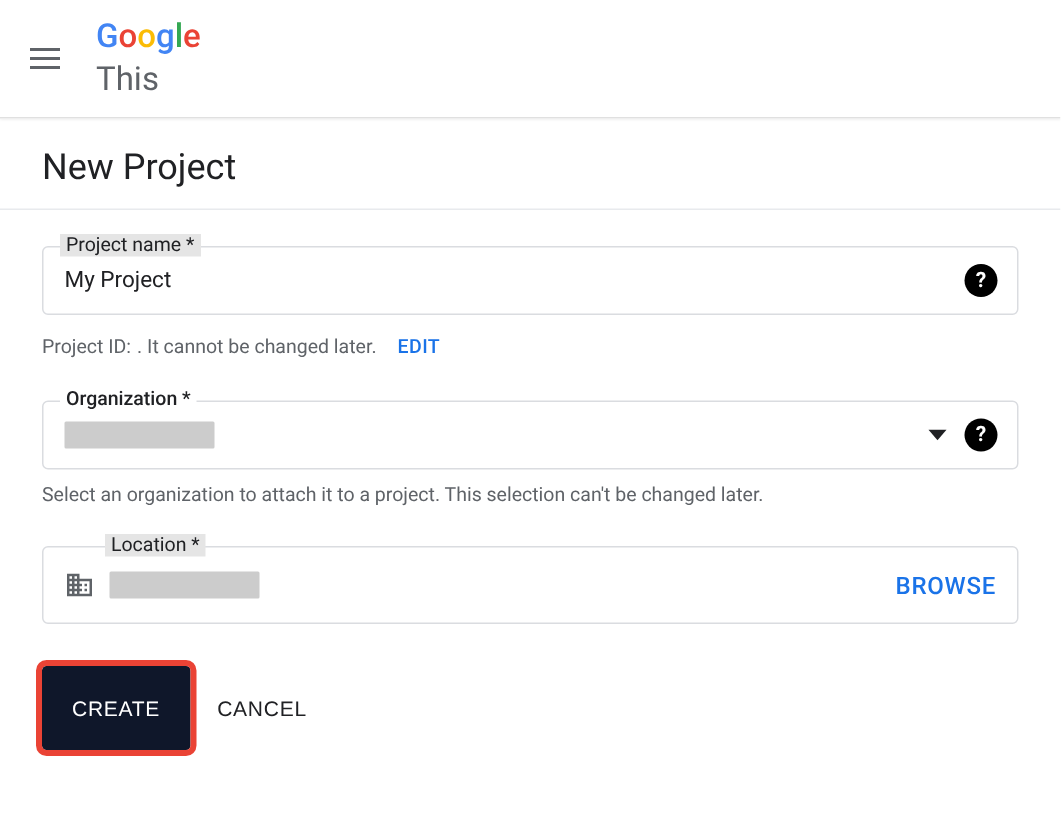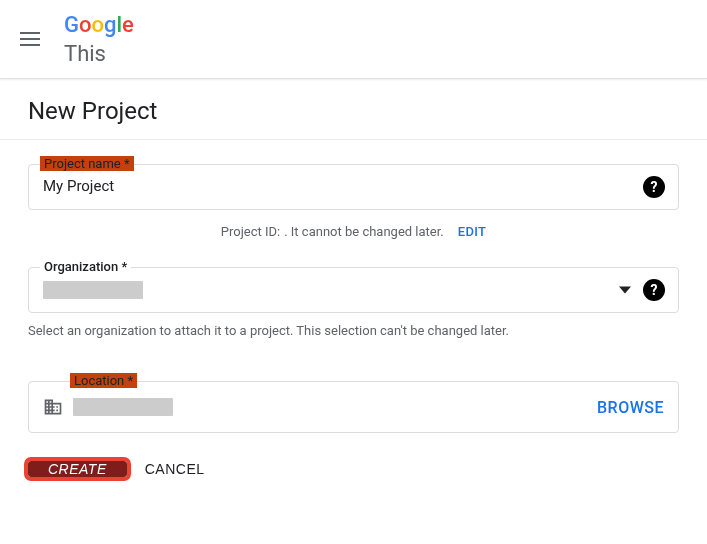--- a/index.html
+++ b/index.html
@@ -65,21 +65,21 @@
     .form-group {
       margin-bottom: 8px;
       position: relative;
     }
     .form-label {
       font-size: 13px;
       color: #202124;
       position: absolute;
       top: -8px;
       left: 12px;
-      background: #c2410c;
+      background: #e5e5e5;
       padding: 0 4px;
       z-index: 2;
     }
     .form-label-org {
       font-size: 13px;
       color: #202124;
       position: absolute;
       top: -8px;
       left: 12px;
       background: #fff;
@@ -121,21 +121,20 @@
     }
     .project-id-row {
       font-size: 13px;
       color: #5f6368;
       margin-top: 14px;
       margin-bottom: 28px;
       display: flex;
       align-items: center;
       gap: 4px;
       flex-wrap: wrap;
-      justify-content: center;
     }
     .edit-link {
       color: #1a73e8;
       font-weight: 500;
       margin-left: 10px;
       cursor: pointer;
       letter-spacing: 0.3px;
     }
     .dropdown-arrow {
       position: absolute;
@@ -145,21 +144,21 @@
       width: 0;
       height: 0;
       border-left: 6px solid transparent;
       border-right: 6px solid transparent;
       border-top: 7px solid #202124;
     }
     .help-text {
       font-size: 13px;
       color: #5f6368;
       margin-top: 10px;
-      margin-bottom: 43px;
+      margin-bottom: 26px;
     }
     .location-box {
       display: flex;
       align-items: center;
       border: 1px solid #dadce0;
       border-radius: 4px;
       padding: 0 14px;
       height: 52px;
       gap: 10px;
     }
@@ -182,32 +181,31 @@
       width: 100px;
       border-radius: 1px;
     }
     .button-row {
       display: flex;
       align-items: center;
       gap: 18px;
       margin-top: 28px;
     }
     .create-btn {
-      background: #7f1d1d;
+      background: #0f172a;
       color: #fff;
       font-weight: 500;
       font-size: 14px;
-      padding: 0 20px;
+      padding: 20px 20px;
       border: none;
       border-radius: 3px;
       cursor: pointer;
       letter-spacing: 0.5px;
       outline: 4px solid #ea4335;
       outline-offset: 0;
-      font-style: italic;
     }
     .cancel-btn {
       background: none;
       border: none;
       color: #202124;
       font-weight: 500;
       font-size: 14px;
       cursor: pointer;
       letter-spacing: 0.5px;
     }

